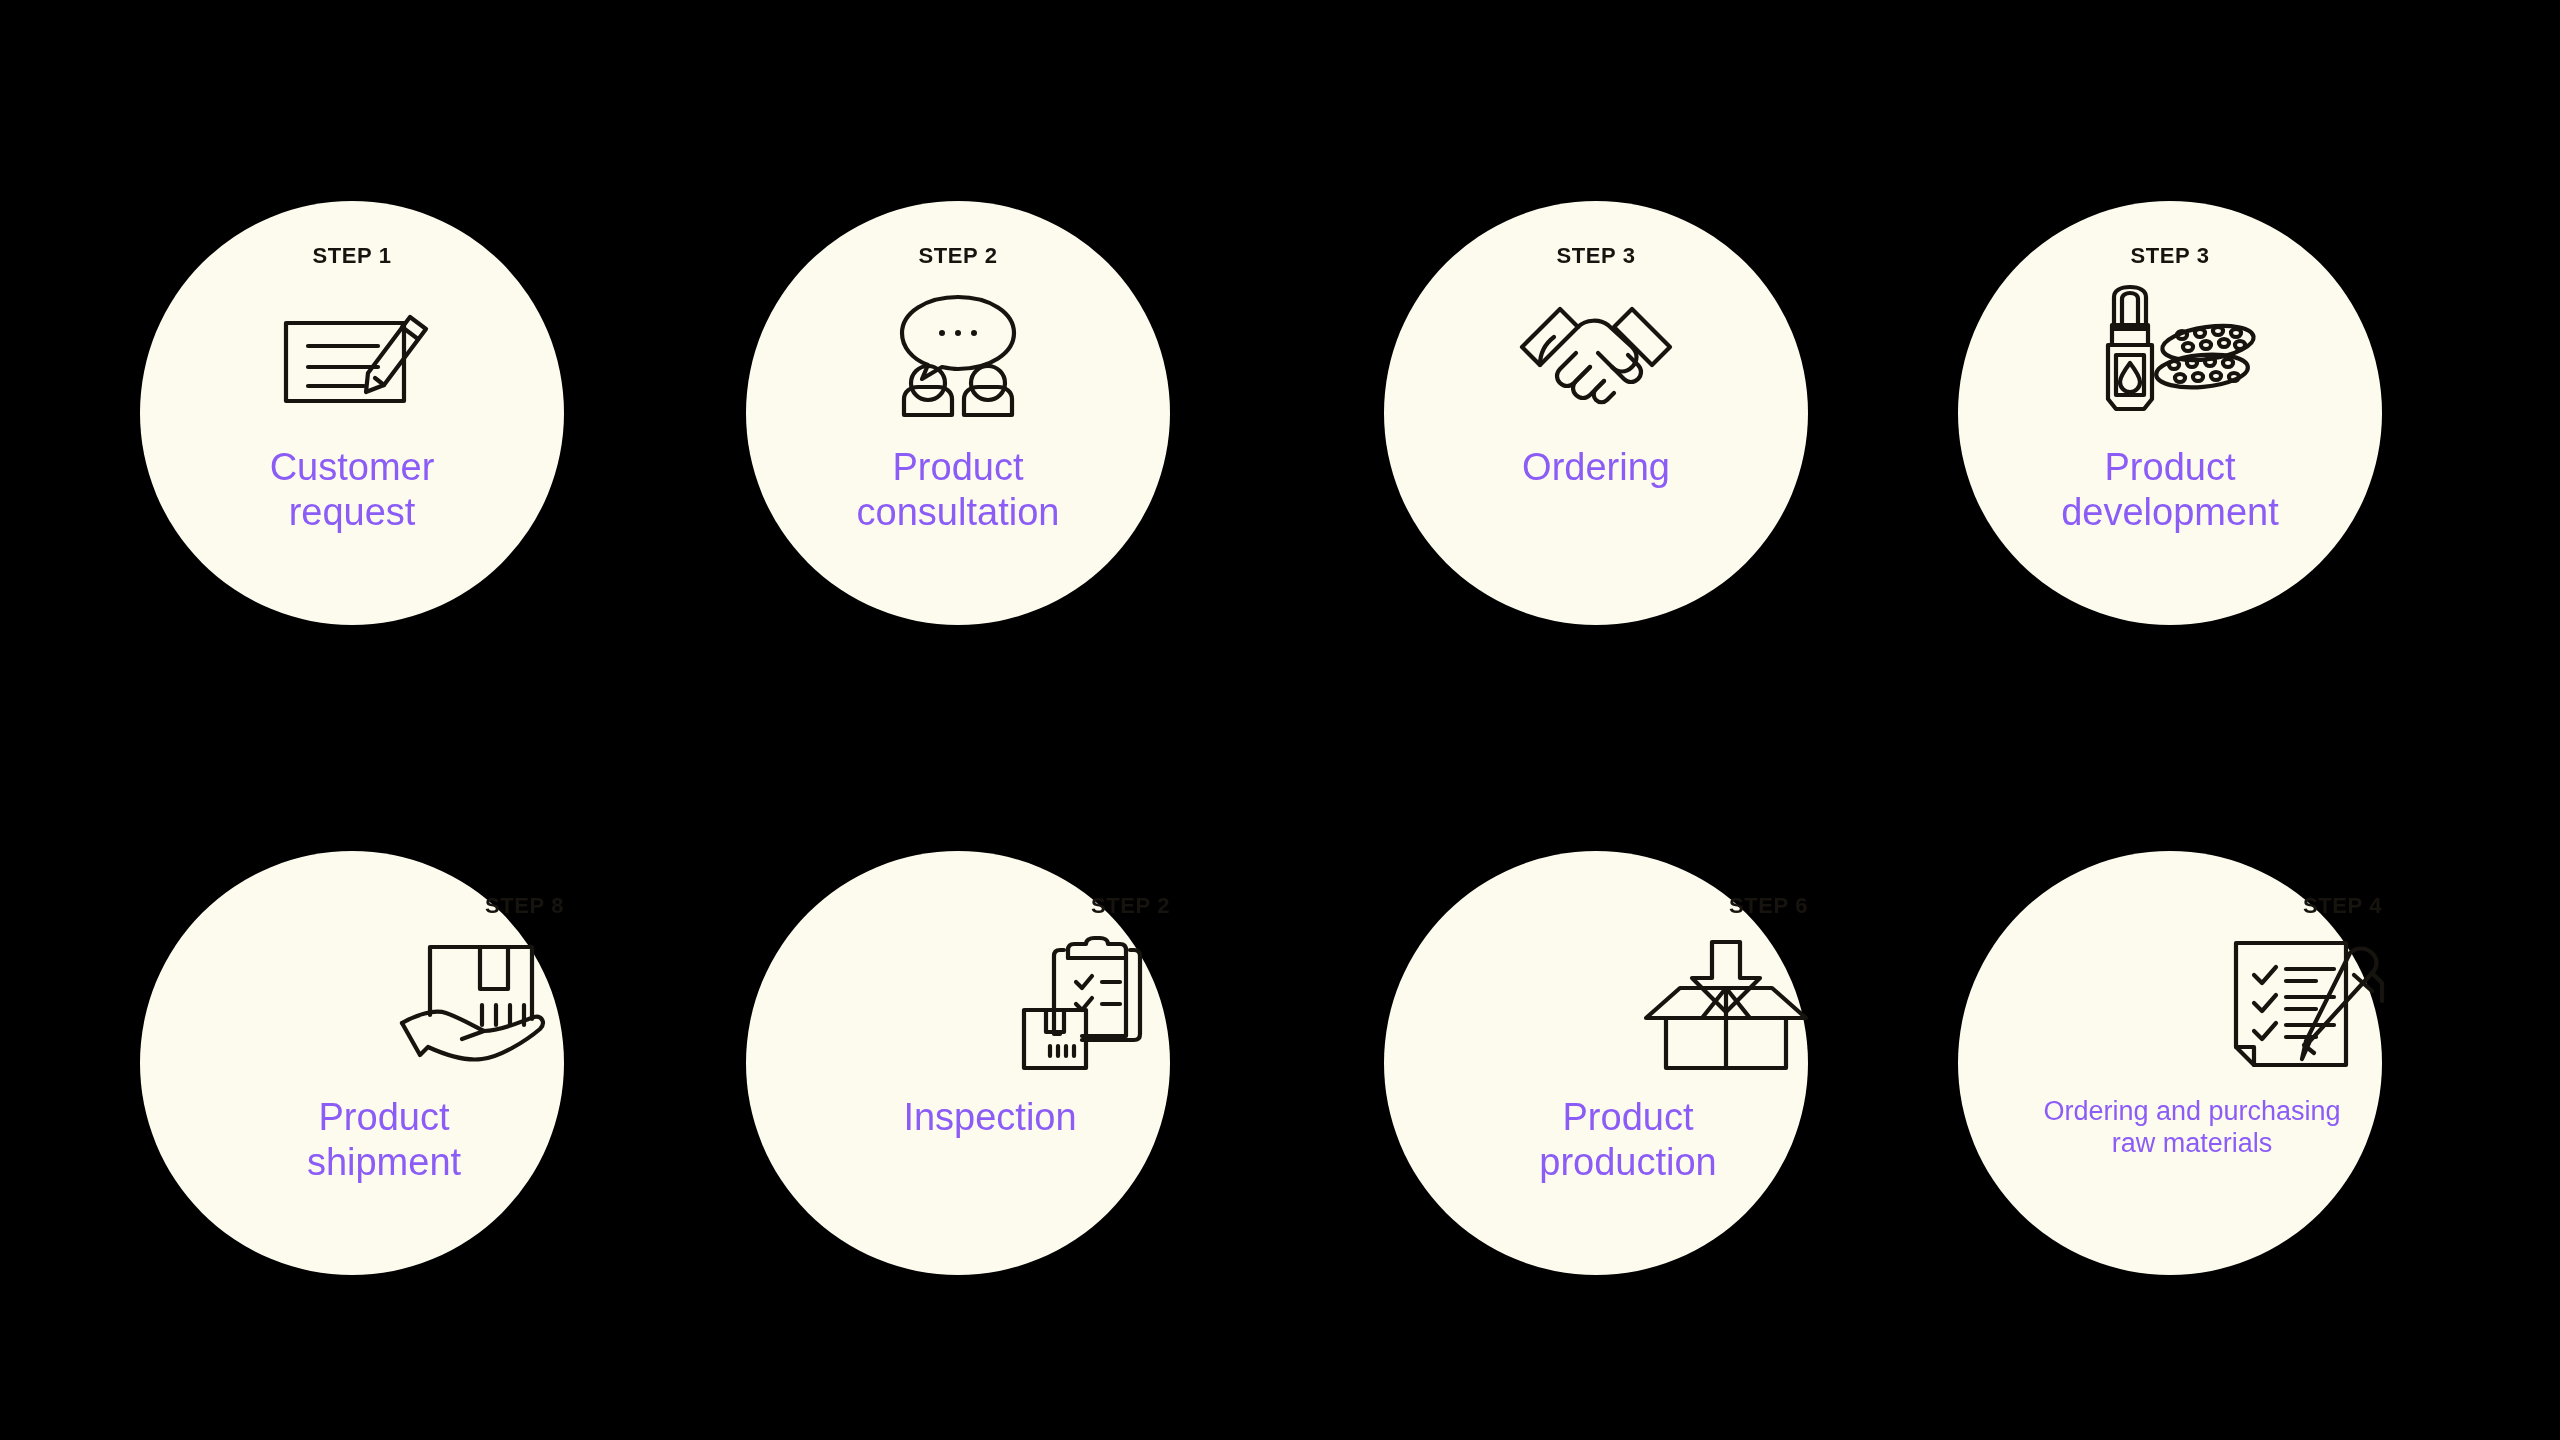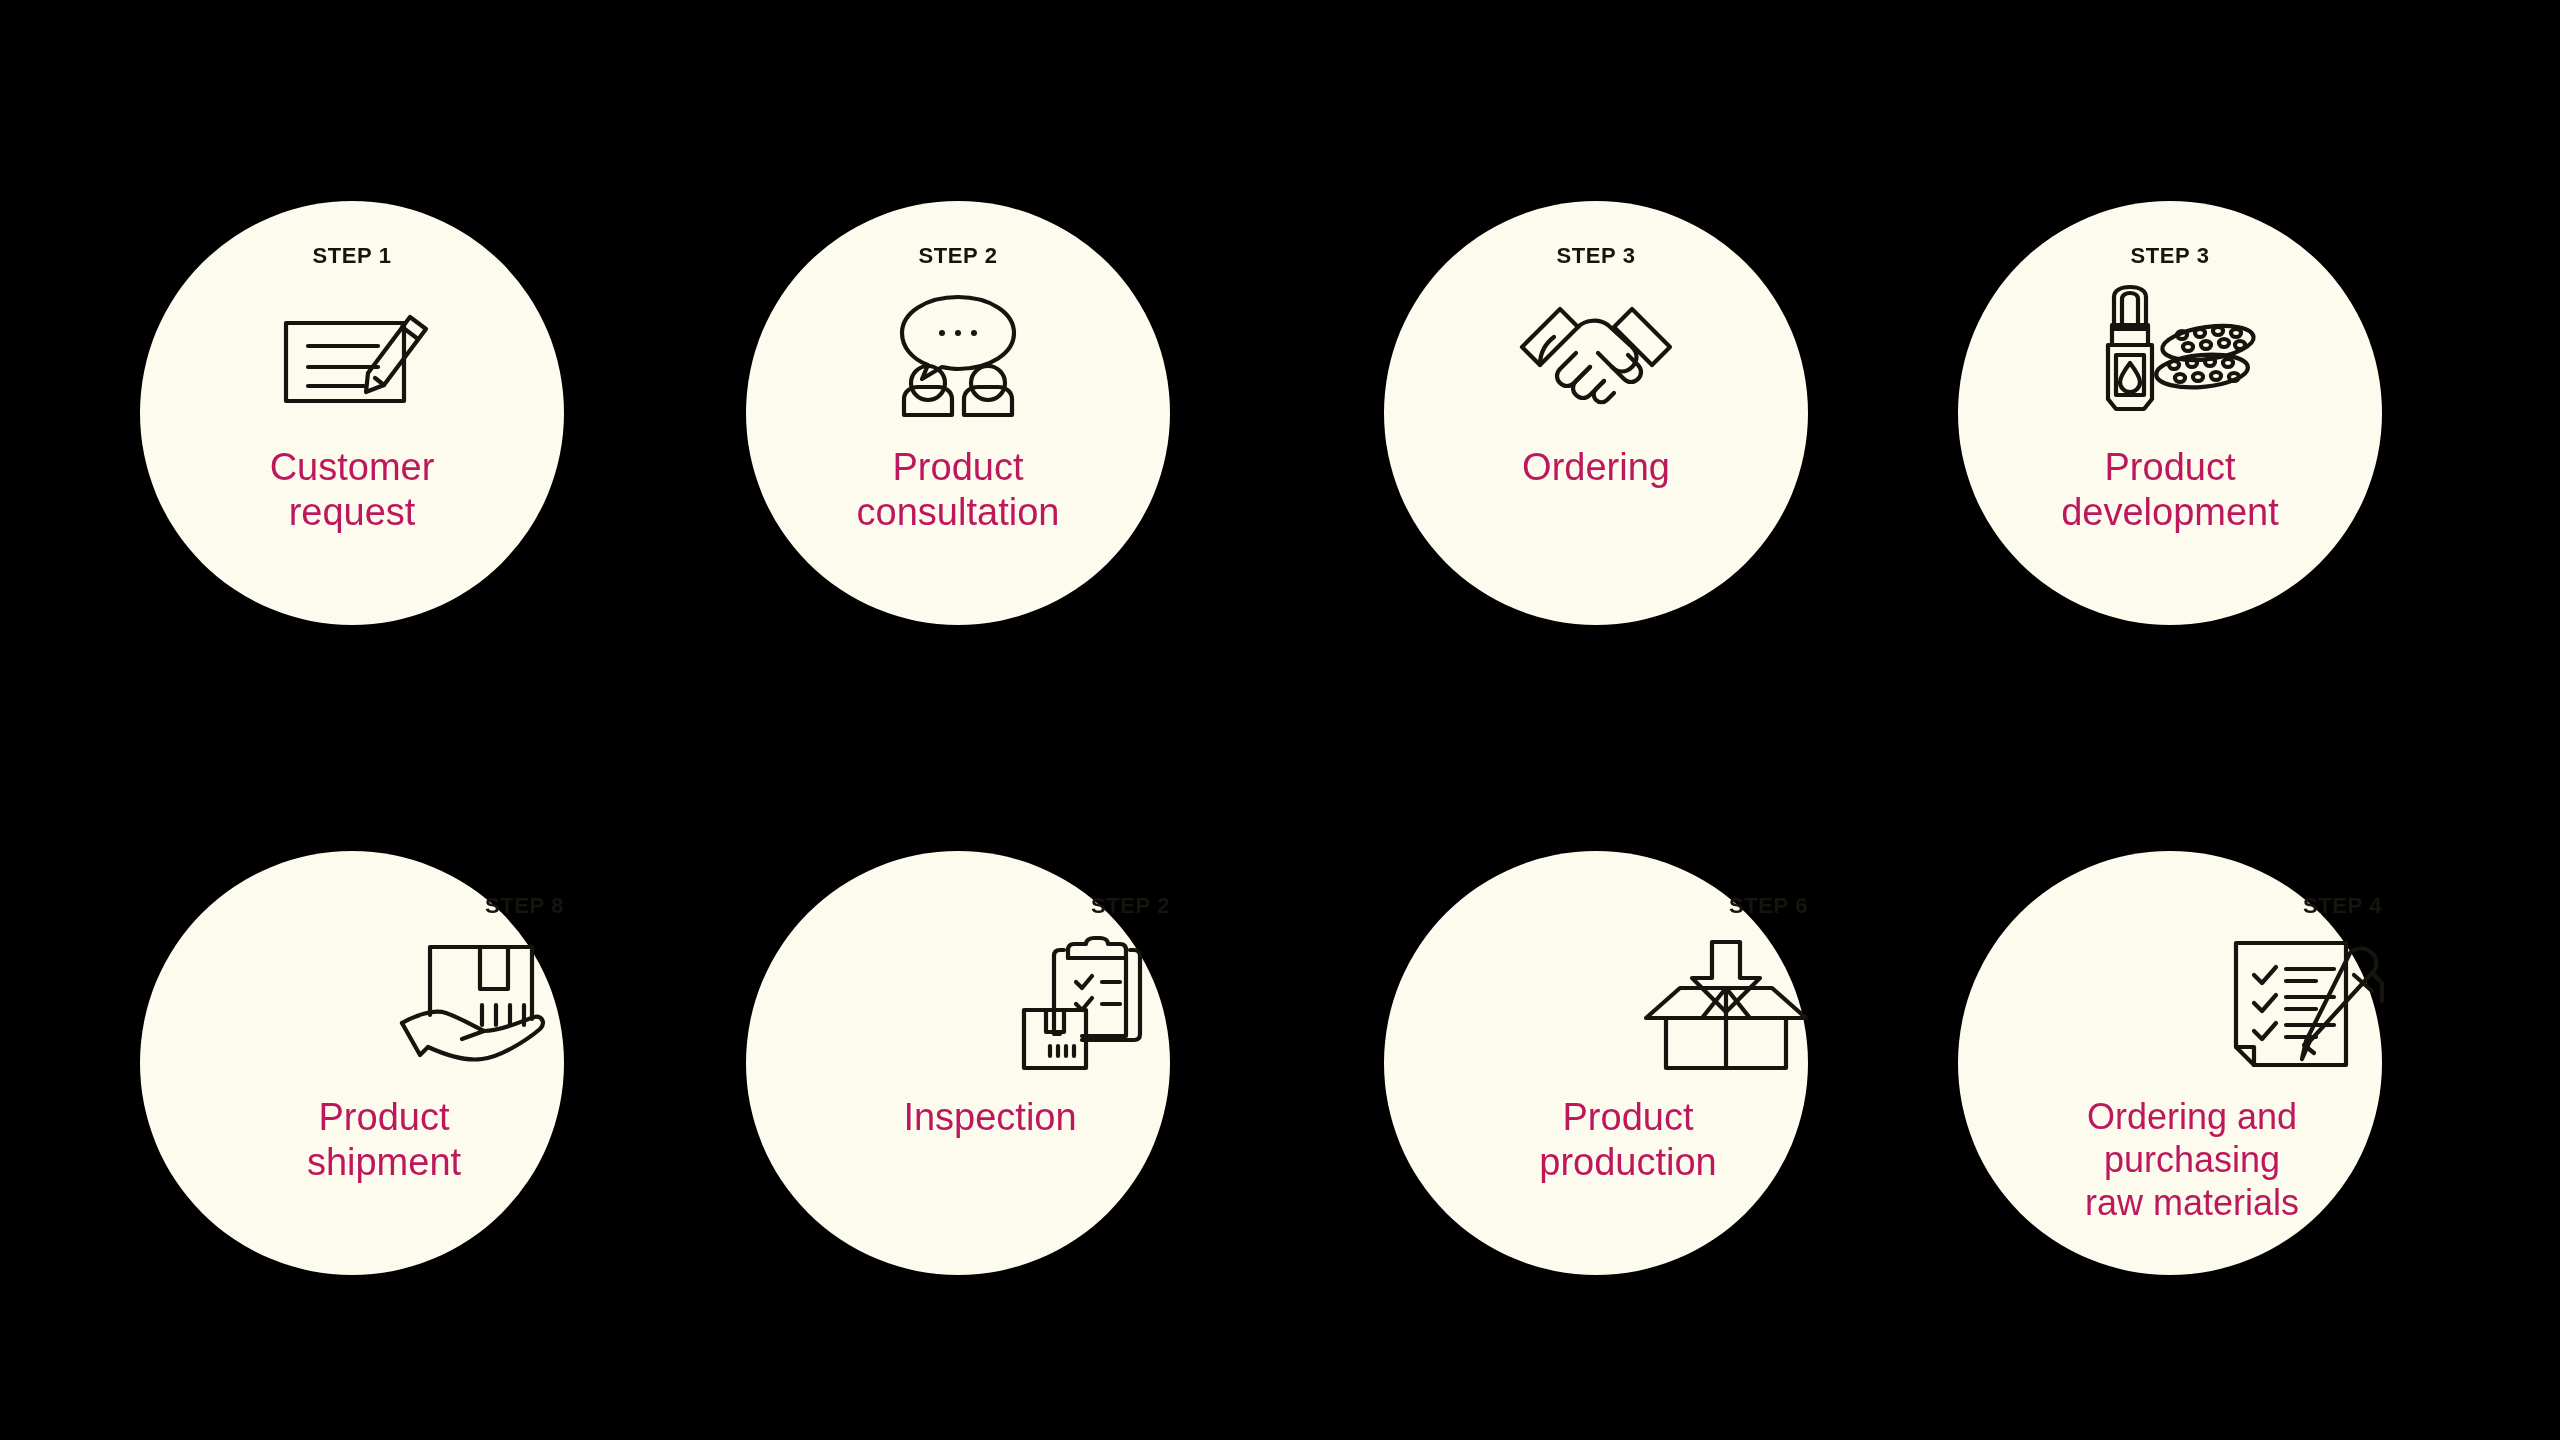--- a/index.html
+++ b/index.html
@@ -77,25 +77,25 @@
   }
 
   .step-label {
     margin-top: 16px;
     width: 360px;
     text-align: center;
     font-family: "Liberation Sans", sans-serif;
     font-weight: 300;
     font-size: 38px;
     line-height: 1.18;
-    color: #be185d;
+    color: #8b5cf6;
     white-space: pre-line;
   }
   .step-label.small {
-    font-size: 36px;
+    font-size: 27px;
     width: 380px;
     line-height: 1.2;
   }
 </style>
 </head>
 <body>
 
 <div id="board">
 
   <div class="step-circle col-1 row-top">

